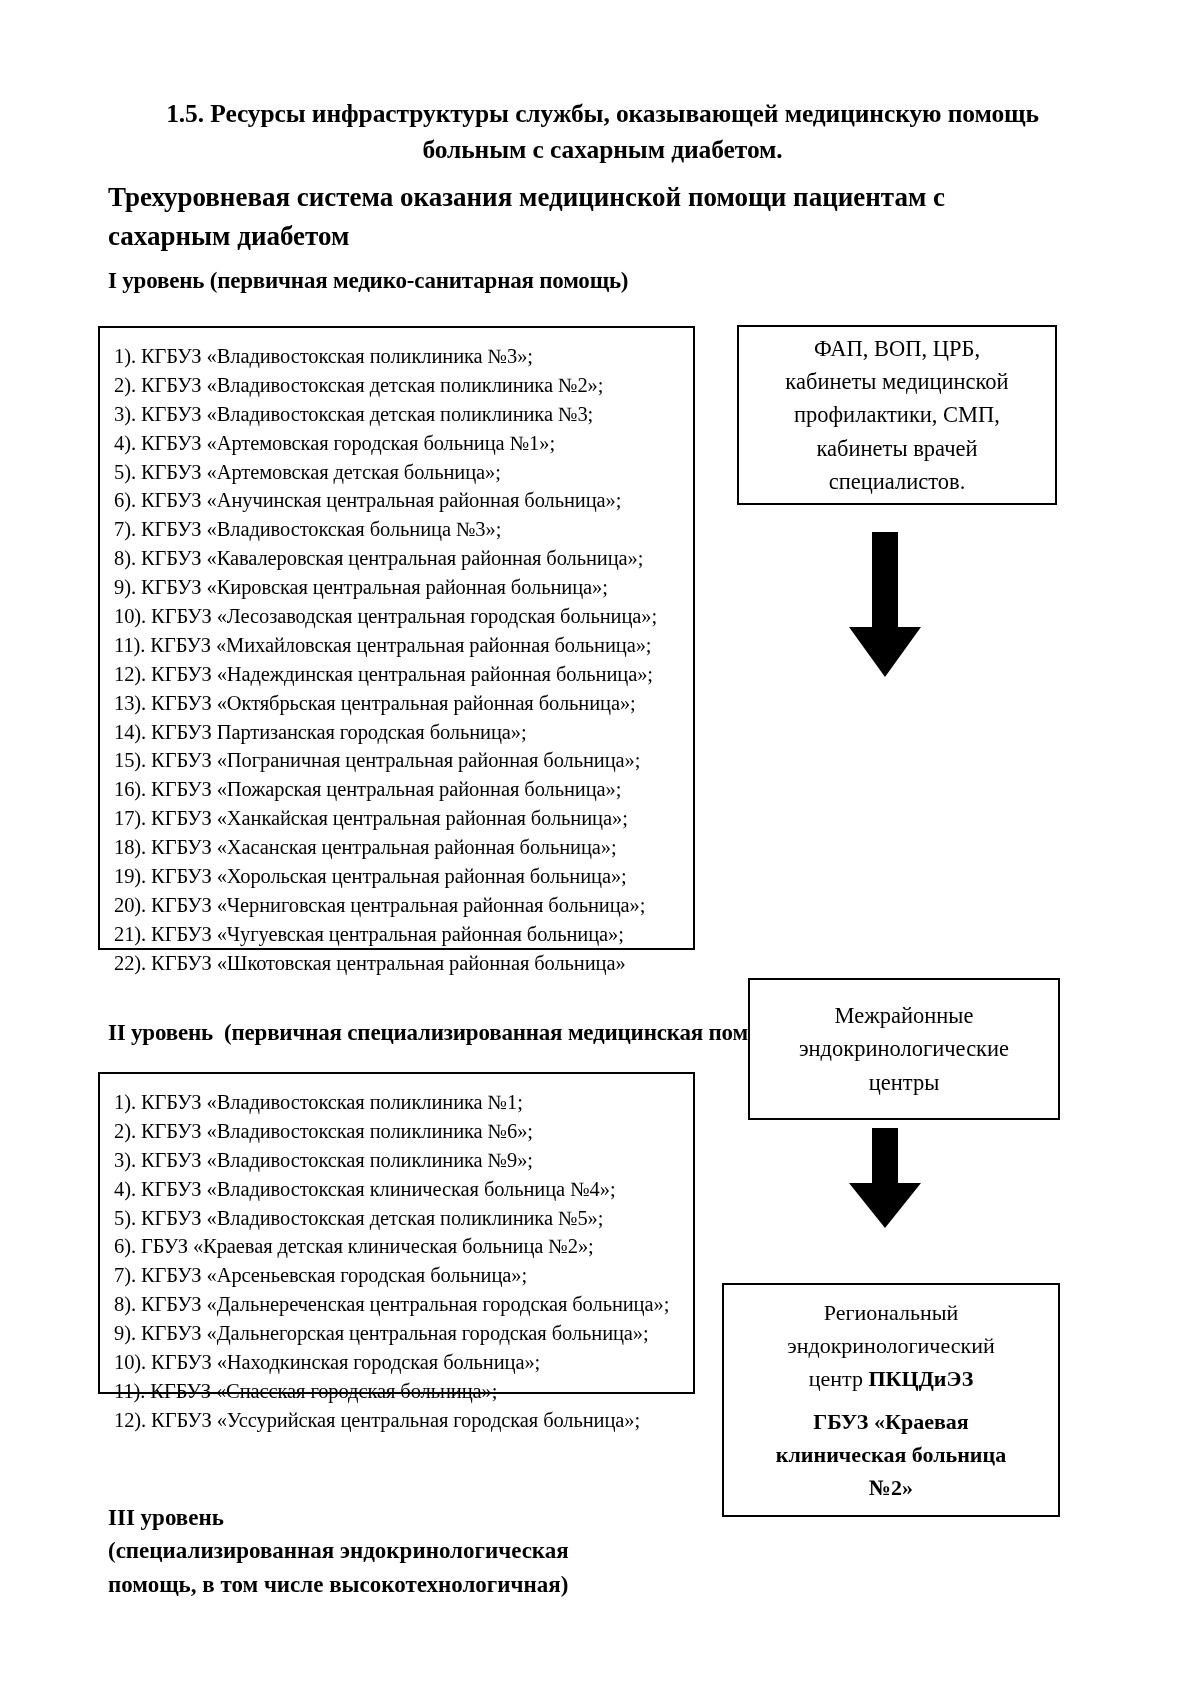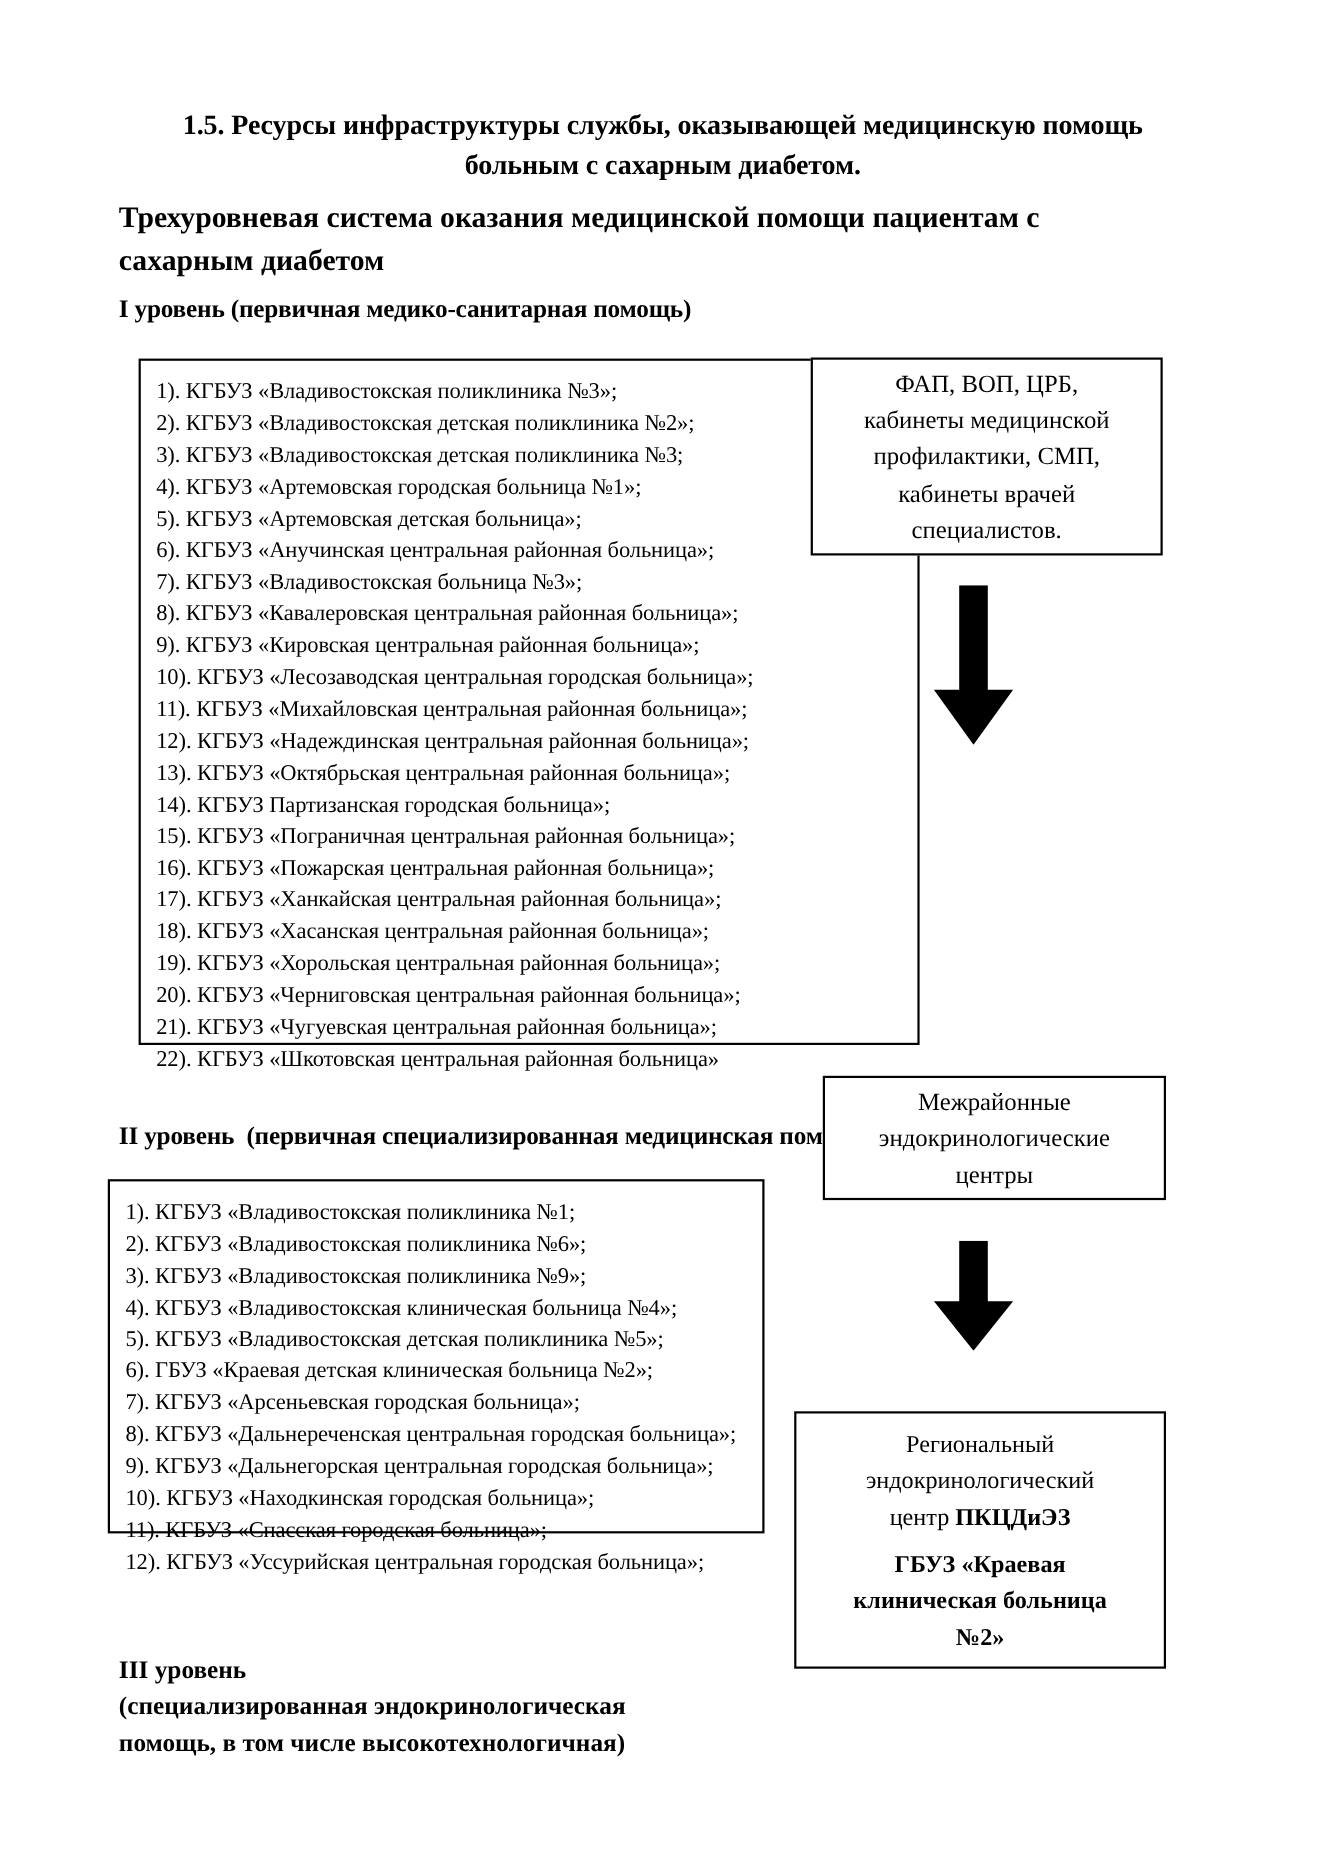--- a/index.html
+++ b/index.html
@@ -81,23 +81,22 @@
   
   .box {
     position: absolute;
     box-sizing: border-box;
     border: 2.5px solid #000;
     background: #fff;
   }
 
   
   #box-level1 {
-    top: 326px; left: 98px; width: 710px; height: 624px;
+    top: 326px; left: 98px; width: 597px; height: 624px;
     padding: 14px 0 0 14px;
-    margin-left: 28px;
   }
   #box-level2 {
     top: 1072px; left: 98px; width: 597px; height: 322px;
     padding: 14px 0 0 14px;
   }
   .facility-list {
     list-style: none;
     margin: 0;
     padding: 0;
     font-size: 20.5px;
@@ -106,21 +105,21 @@
   }
   .facility-list li {
     white-space: nowrap;
   }
 
   
   #box-note1 {
     top: 325px; left: 737px; width: 320px; height: 180px;
   }
   #box-note2 {
-    top: 978px; left: 748px; width: 312px; height: 113px;
+    top: 978px; left: 748px; width: 312px; height: 142px;
   }
   #box-note3 {
     top: 1253px; left: 722px; width: 338px; height: 234px; margin-top: 30px;
   }
   .note-inner {
     width: 100%;
     height: 100%;
     display: flex;
     flex-direction: column;
     align-items: center;

